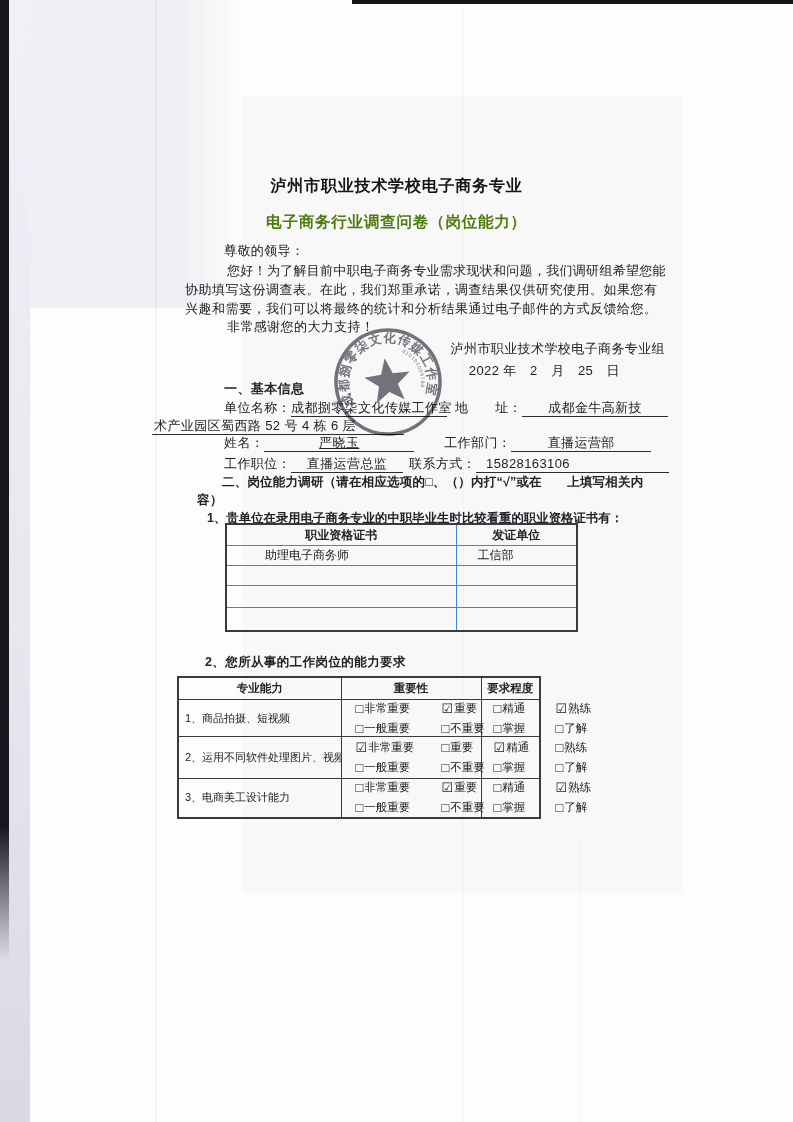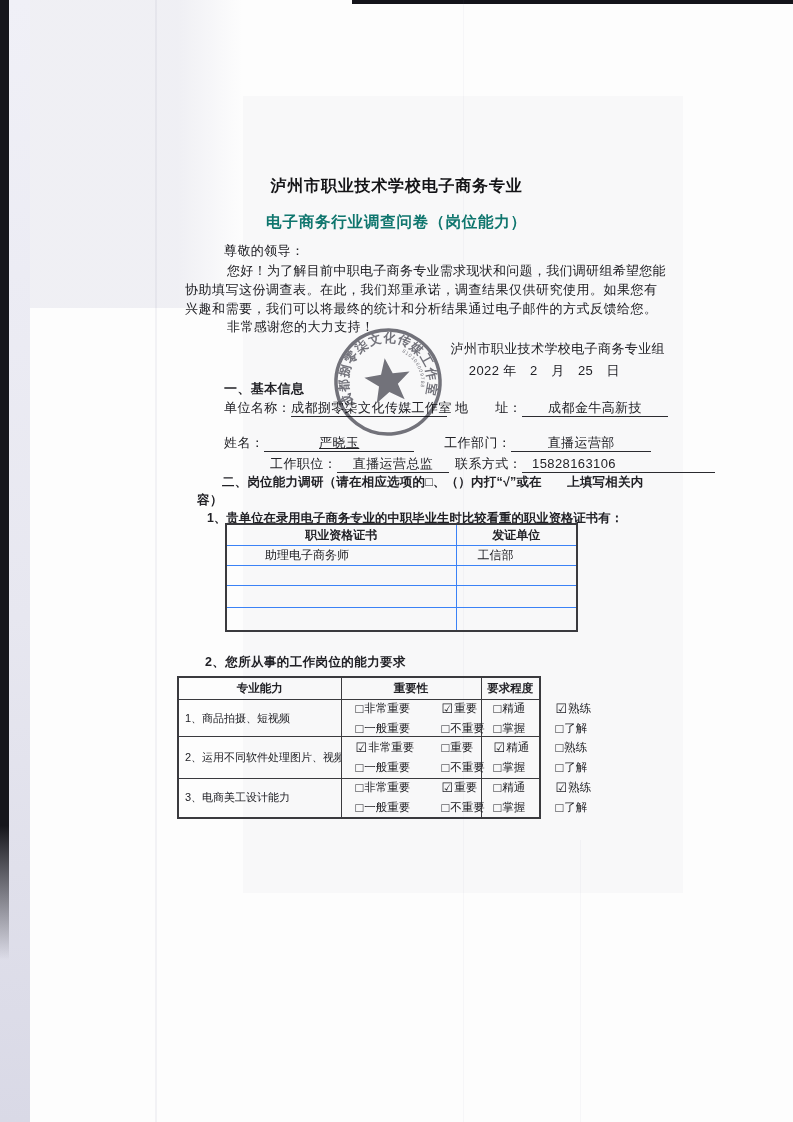--- a/index.html
+++ b/index.html
@@ -15,33 +15,33 @@
   .strip-black-top{left:352px;top:0;width:441px;height:4px;background:#14141a;}
   .wash-topleft{left:30px;top:0;width:212px;height:308px;
     background:linear-gradient(90deg,rgba(238,238,243,0.9) 70%,rgba(238,238,243,0));}
   .wash-mid{left:243px;top:96px;width:440px;height:797px;background:rgba(140,140,165,0.045);}
   .fold1{left:155px;top:0;width:2px;height:1122px;background:rgba(110,110,150,0.08);}
   .fold2{left:463px;top:0;width:1px;height:1122px;background:rgba(110,110,150,0.05);}
   .fold3{left:580px;top:840px;width:1px;height:282px;background:rgba(110,110,150,0.05);}
 
   .txt{position:absolute;white-space:nowrap;font-size:13px;letter-spacing:0.4px;}
   .title1{left:0;top:176px;width:100%;text-align:center;font-size:16px;font-weight:bold;letter-spacing:0.8px;color:#141417;}
-  .title2{left:0;top:212px;width:100%;text-align:center;font-size:15.5px;font-weight:bold;letter-spacing:0.8px;color:#0f766e;}
+  .title2{left:0;top:212px;width:100%;text-align:center;font-size:15.5px;font-weight:bold;letter-spacing:0.8px;color:#4d7c0f;}
   .greeting{left:224px;top:242px;}
   .il1{left:227px;top:262px;letter-spacing:0.3px;}
   .il2{left:185px;top:281px;letter-spacing:0.5px;}
   .il3{left:185px;top:300px;letter-spacing:0.5px;}
   .thanks{left:227px;top:318px;}
   .sigorg{left:185px;top:340px;width:480px;text-align:right;}
   .sigdate{left:185px;top:362px;width:435px;text-align:right;}
   .sec1{left:224px;top:380px;font-weight:bold;}
   .infoline1{left:224px;top:399px;}
   .infoline2{left:152px;top:418px;}
   .nameline{left:224px;top:434px;}
-  .posline{left:224px;top:455px;margin-left:46px;}
+  .posline{left:224px;top:455px;}
   .sec2l1{left:222px;top:474px;font-size:12.5px;font-weight:bold;letter-spacing:0.2px;}
   .sec2l2{left:197px;top:492px;font-size:12.5px;font-weight:bold;}
   .q1{left:207px;top:510px;font-size:12.3px;font-weight:bold;letter-spacing:0.1px;}
   .q2{left:205px;top:654px;font-size:12.5px;font-weight:bold;}
 
   .uv{display:inline-block;border-bottom:1px solid #2b2b30;text-align:center;
       height:16px;line-height:16px;vertical-align:bottom;}
   .uv-unit{width:156px;}
   .uv-addr1{width:146px;}
   .uv-addr2{width:250px;text-align:left;padding-left:2px;}
@@ -100,20 +100,21 @@
   <div class="txt il3">兴趣和需要，我们可以将最终的统计和分析结果通过电子邮件的方式反馈给您。</div>
   <div class="txt il2">协助填写这份调查表。在此，我们郑重承诺，调查结果仅供研究使用。如果您有</div>
   <div class="txt thanks">非常感谢您的大力支持！</div>
   <div class="txt sigorg">泸州市职业技术学校电子商务专业组</div>
   <div class="txt sigdate">2022 年　2　月　25　日</div>
 
   <div class="txt sec1">一、基本信息</div>
 
   <div class="txt infoline1"><span>单位名称：</span><span class="uv uv-unit">成都捌零柒文化传媒工作室</span><span class="lbl-addr">地　　址：</span><span class="uv uv-addr1">成都金牛高新技</span></div>
 
+  <div class="txt infoline2"><span class="uv uv-addr2">术产业园区蜀西路 52 号 4 栋 6 层</span></div>
 
   <div class="txt nameline"><span>姓名：</span><span class="uv uv-name">严晓玉</span><span class="lbl-dept">工作部门：</span><span class="uv uv-dept">直播运营部</span></div>
 
   <div class="txt posline"><span>工作职位：</span><span class="uv uv-pos">直播运营总监</span><span class="lbl-contact">联系方式：</span><span class="uv uv-contact">15828163106</span></div>
 
   <div class="txt sec2l1">二、岗位能力调研（请在相应选项的□、（）内打“√”或在　　上填写相关内</div>
   <div class="txt sec2l2">容）</div>
   <div class="txt q1">1、贵单位在录用电子商务专业的中职毕业生时比较看重的职业资格证书有：</div>
 
   <table class="t1">

